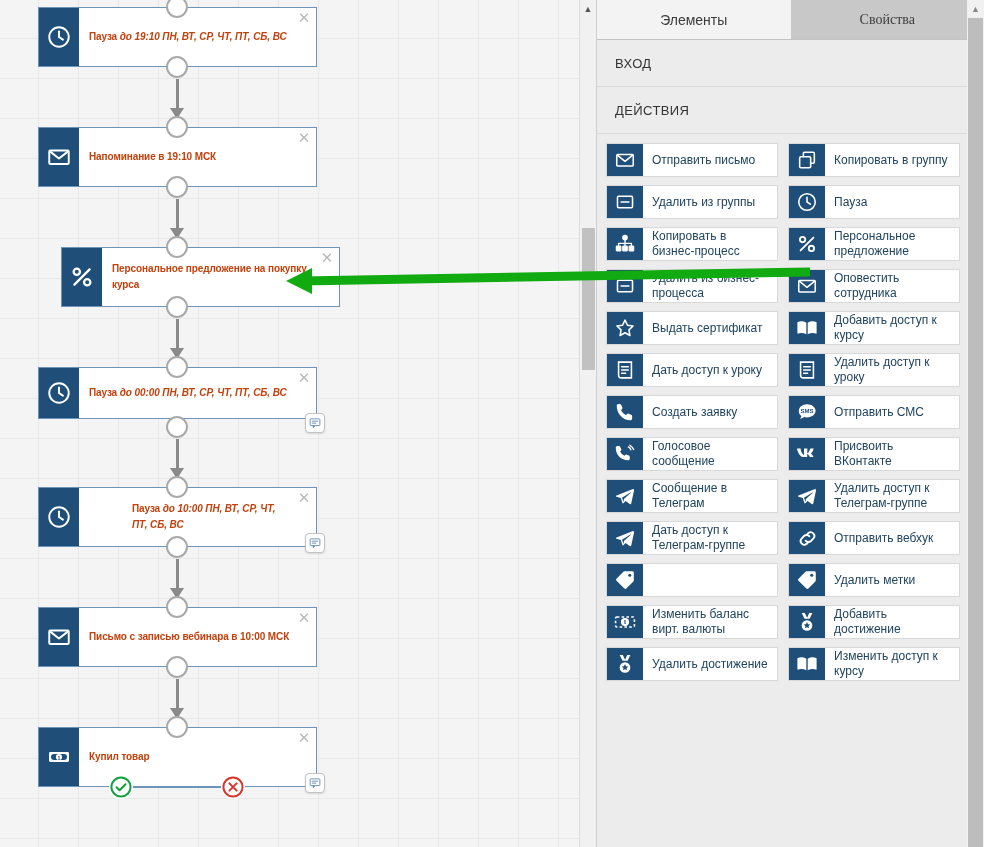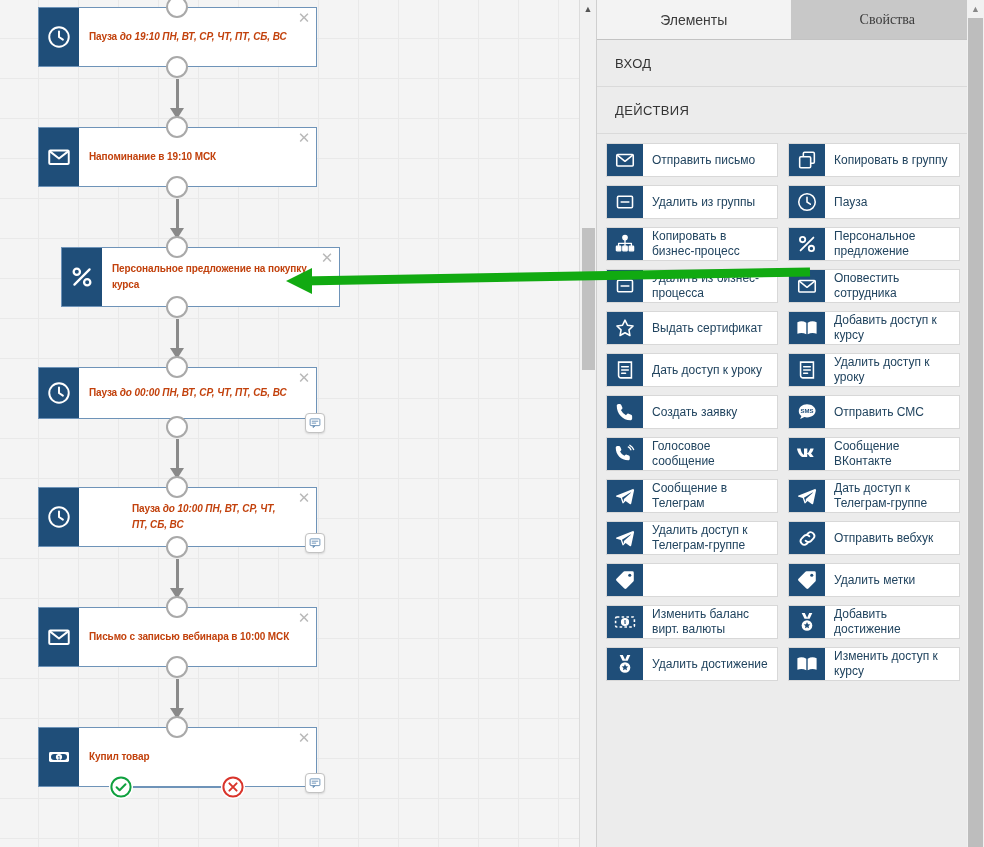--- a/index.html
+++ b/index.html
@@ -608,48 +608,48 @@
         </div>
         <div class="item-label">Голосовое сообщение</div>
       </div>
 
       <div class="item">
         <div class="item-icon">
           <svg width="26" height="26" viewBox="0 0 26 26" fill="#fff">
               <path d="M3 7.4h3.6c.3 2.6 1.4 5 2.7 6.2.4.4.7.3.7-.4V7.4h3.3v4.3c0 .5.2.6.5.3 1-.9 2-2.9 2.5-4.6h3.4c-.5 2-1.7 4-2.7 5 .5.5 2 2.1 2.7 3.7H16c-.6-1.1-1.5-2.4-2.2-2.9-.4-.3-.6-.2-.6.4v2.5H9.6C6.4 16.1 3.8 11.8 3 7.4z"></path>
             </svg>
         </div>
-        <div class="item-label">Сообщение ВКонтакте</div>
+        <div class="item-label">Присвоить ВКонтакте</div>
       </div>
 
       <div class="item">
         <div class="item-icon">
           <svg width="22" height="22" viewBox="0 0 24 24" fill="#fff">
               <path d="M21.4 4.2 2.8 11.4c-.9.3-.9 1.1 0 1.4l4.6 1.5 1.8 5.4c.2.6.6.7 1 .2l2.5-2.5 4.8 3.5c.6.4 1.1.2 1.3-.6l3.1-14.5c.2-.9-.4-1.4-1.5-1.1zM8.7 13.9l9.2-5.7c.4-.3.8-.1.5.2l-7.6 7-.3 3.1z"></path>
             </svg>
         </div>
         <div class="item-label">Сообщение в Телеграм</div>
       </div>
 
       <div class="item">
         <div class="item-icon">
           <svg width="22" height="22" viewBox="0 0 24 24" fill="#fff">
               <path d="M21.4 4.2 2.8 11.4c-.9.3-.9 1.1 0 1.4l4.6 1.5 1.8 5.4c.2.6.6.7 1 .2l2.5-2.5 4.8 3.5c.6.4 1.1.2 1.3-.6l3.1-14.5c.2-.9-.4-1.4-1.5-1.1zM8.7 13.9l9.2-5.7c.4-.3.8-.1.5.2l-7.6 7-.3 3.1z"></path>
             </svg>
         </div>
+        <div class="item-label">Удалить доступ к Телеграм-группе</div>
+      </div>
+
+      <div class="item">
+        <div class="item-icon">
+          <svg width="22" height="22" viewBox="0 0 24 24" fill="#fff">
+              <path d="M21.4 4.2 2.8 11.4c-.9.3-.9 1.1 0 1.4l4.6 1.5 1.8 5.4c.2.6.6.7 1 .2l2.5-2.5 4.8 3.5c.6.4 1.1.2 1.3-.6l3.1-14.5c.2-.9-.4-1.4-1.5-1.1zM8.7 13.9l9.2-5.7c.4-.3.8-.1.5.2l-7.6 7-.3 3.1z"></path>
+            </svg>
+        </div>
         <div class="item-label">Дать доступ к Телеграм-группе</div>
-      </div>
-
-      <div class="item">
-        <div class="item-icon">
-          <svg width="22" height="22" viewBox="0 0 24 24" fill="#fff">
-              <path d="M21.4 4.2 2.8 11.4c-.9.3-.9 1.1 0 1.4l4.6 1.5 1.8 5.4c.2.6.6.7 1 .2l2.5-2.5 4.8 3.5c.6.4 1.1.2 1.3-.6l3.1-14.5c.2-.9-.4-1.4-1.5-1.1zM8.7 13.9l9.2-5.7c.4-.3.8-.1.5.2l-7.6 7-.3 3.1z"></path>
-            </svg>
-        </div>
-        <div class="item-label">Удалить доступ к Телеграм-группе</div>
       </div>
 
       <div class="item">
         <div class="item-icon">
           <svg width="23" height="23" viewBox="0 0 24 24" fill="none" stroke="#fff" stroke-width="1.9" stroke-linecap="round">
             <path d="M10 14.2a3.8 3.8 0 0 0 5.6.4l2.6-2.6a3.9 3.9 0 0 0-5.5-5.5l-1.4 1.4"></path>
             <path d="M14 9.8a3.8 3.8 0 0 0-5.6-.4l-2.6 2.6a3.9 3.9 0 0 0 5.5 5.5l1.4-1.4"></path>
           </svg>
         </div>
         <div class="item-label">Отправить вебхук</div>

